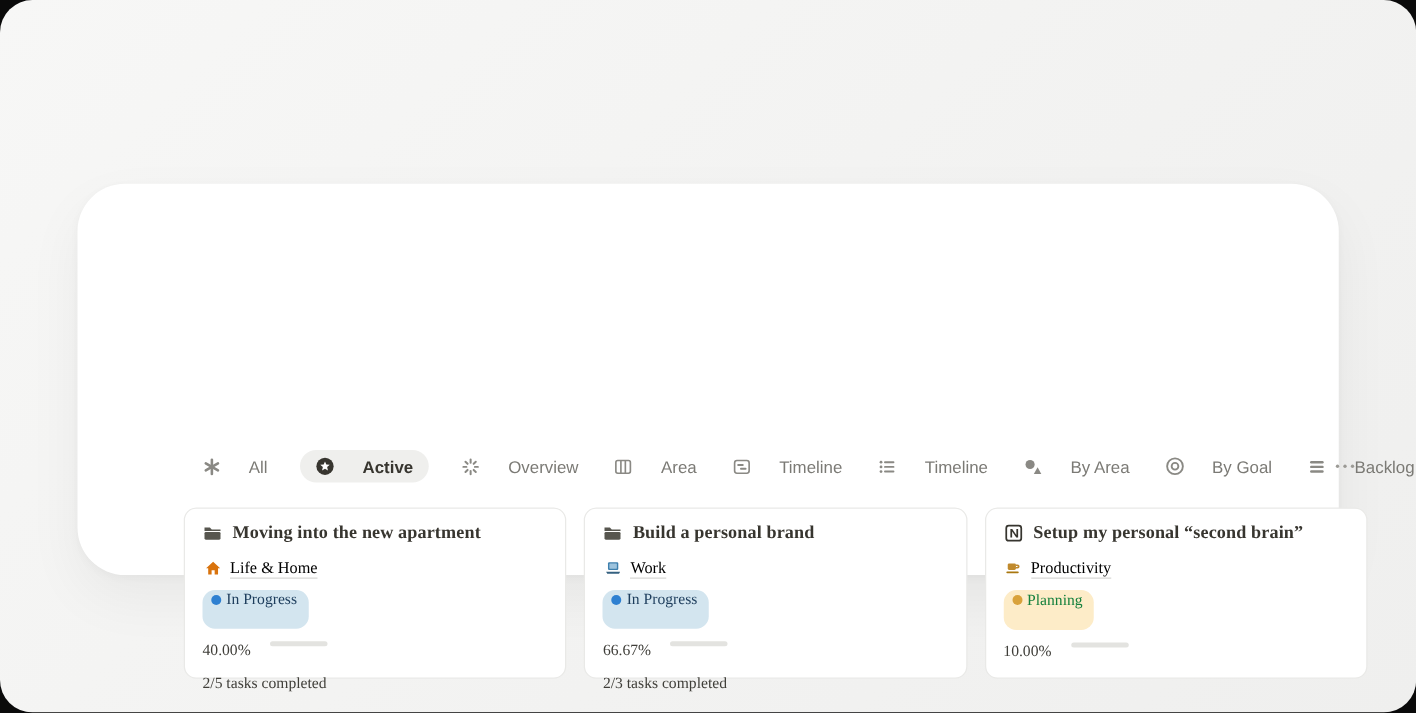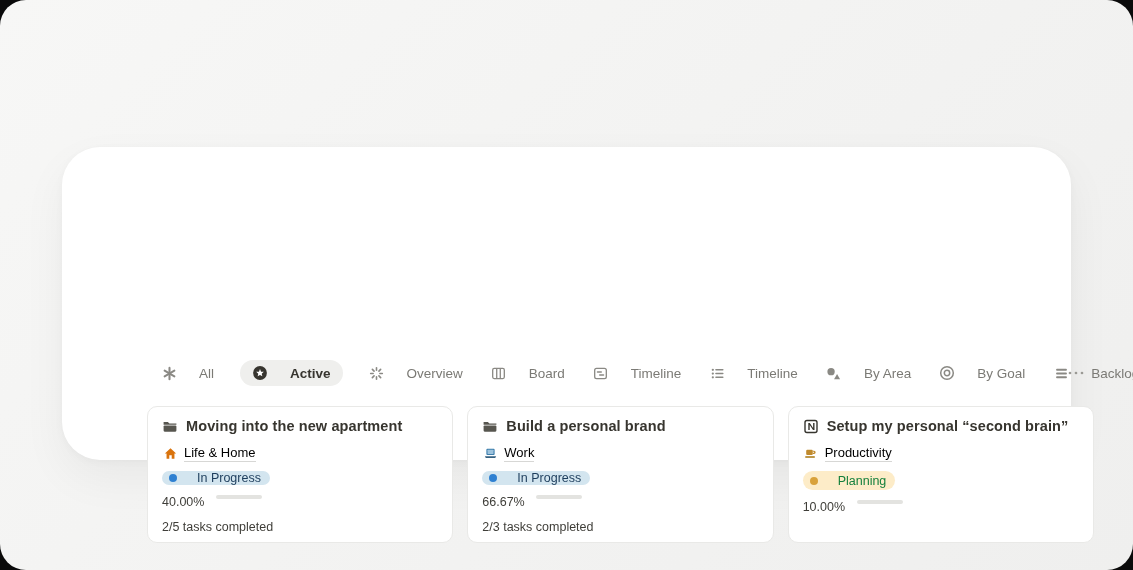--- a/index.html
+++ b/index.html
@@ -12,27 +12,27 @@
   .tab{display:flex;align-items:center;gap:22px;color:#7b7a75;font-size:13.5px;cursor:pointer;
        padding:5px 2px;border-radius:16px;white-space:nowrap;}
   .tab .ticon{display:flex;align-items:center;justify-content:center;width:16px;height:16px;flex:0 0 auto;}
   .tab.active{background:#efefed;padding:5px 12px;color:#37352f;font-weight:700;}
   .more-btn{position:absolute;left:1000px;top:216px;width:28px;height:20px;display:flex;align-items:center;
             justify-content:center;color:#a3a29d;cursor:pointer;border-radius:4px;}
   
   .cards{position:absolute;left:85px;top:259px;width:947px;display:flex;gap:14px;}
   .card{flex:1 1 0;background:#fff;border:1px solid #e9e9e7;border-radius:10px;
         padding:11px 16px 13px 14px;box-sizing:border-box;height:137px;display:flex;
-        flex-direction:column;cursor:pointer;}
+        flex-direction:column;cursor:pointer;font-family:Liberation Serif, serif;}
   .card-title-row{display:flex;align-items:center;gap:8px;}
   .card-title{font-size:14.5px;font-weight:700;color:#37352f;letter-spacing:.1px;}
   .area-row{display:flex;align-items:center;gap:6px;margin-top:11px;}
   .area-label{font-size:13px;color:#000000;border-bottom:1px solid rgba(55,53,47,0.2);line-height:1.25;}
-  .badge{display:inline-flex;align-items:center;gap:20px;margin-top:9px;height:19px;border-radius:10px;
-         padding:0 9px 0 7px;font-size:12.5px;align-self:flex-start;}
+  .badge{display:inline-flex;align-items:center;gap:4px;margin-top:9px;height:19px;border-radius:10px;
+         padding:0 9px 16px 7px;font-size:12.5px;align-self:flex-start;}
   .badge .dot{width:8px;height:8px;border-radius:50%;}
   .progress-row{display:flex;gap:8px;margin-top:10px;}
   .pct{font-size:12.5px;color:#3f3e39;min-width:46px;}
   .bar{width:46px;height:4px;border-radius:2px;background:#e3e3e0;overflow:hidden;}
   .bar-fill{height:100%;border-radius:2px;}
   .tasks{font-size:12.5px;color:#3f3e39;margin-top:11px;}
   .aicon{width:16px;height:16px;display:flex;align-items:center;justify-content:center;flex:0 0 auto;}
 </style>
 </head>
 <body>
@@ -84,21 +84,21 @@
       </div>
 
       <div class="tab">
         <span class="ticon">
           <svg width="15" height="15" viewBox="0 0 16 16">
               <rect x="1.8" y="2.6" width="12.4" height="10.8" rx="1.6" fill="none" stroke="#8a8984" stroke-width="1.4"></rect>
               <line x1="6.1" y1="2.6" x2="6.1" y2="13.4" stroke="#8a8984" stroke-width="1.4"></line>
               <line x1="9.9" y1="2.6" x2="9.9" y2="13.4" stroke="#8a8984" stroke-width="1.4"></line>
             </svg>
         </span>
-        <span>Board</span>
+        <span>Area</span>
       </div>
 
       <div class="tab">
         <span class="ticon">
           <svg width="15" height="15" viewBox="0 0 16 16">
               <rect x="1.8" y="2.6" width="12.4" height="10.8" rx="2" fill="none" stroke="#8a8984" stroke-width="1.4"></rect>
               <rect x="4" y="5.6" width="5.6" height="1.6" rx="0.8" fill="#8a8984"></rect>
               <rect x="6.4" y="8.8" width="5.6" height="1.6" rx="0.8" fill="#8a8984"></rect>
             </svg>
         </span>

